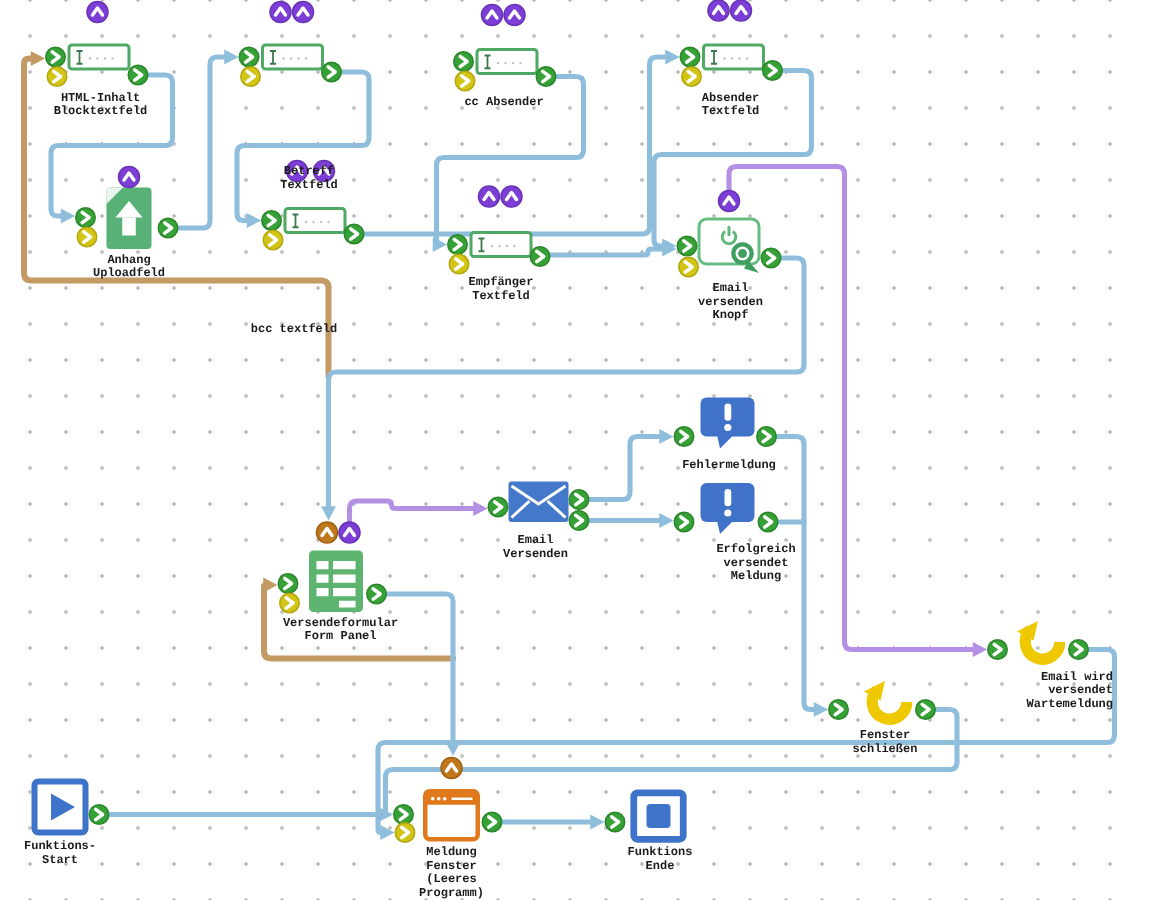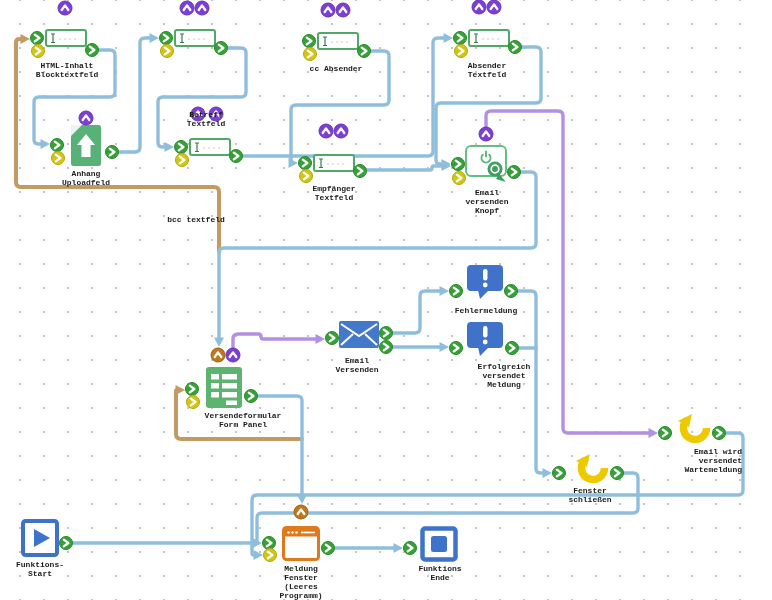--- a/index.html
+++ b/index.html
@@ -485,21 +485,21 @@
         <span>Versenden</span>
       </div>
       <div class="node-label" style="left: 438px; top: 306px;">
         <span>Fehlermeldung</span>
       </div>
       <div class="node-label" style="left: 456px; top: 362px;">
         <span>Erfolgreich</span>
         <span>versendet</span>
         <span>Meldung</span>
       </div>
-      <div class="node-label" style="left: 195px; top: 411px; text-align: center;">
+      <div class="node-label" style="left: 179px; top: 411px; text-align: center;">
         <span>Versendeformular</span>
         <span>Form Panel</span>
       </div>
       <div class="node-label" style="left: 646px; top: 447px; text-align: right;">
         <span>Email wird</span>
         <span>versendet</span>
         <span>Wartemeldung</span>
       </div>
       <div class="node-label" style="left: 542px; top: 486px;">
         <span>Fenster</span>

